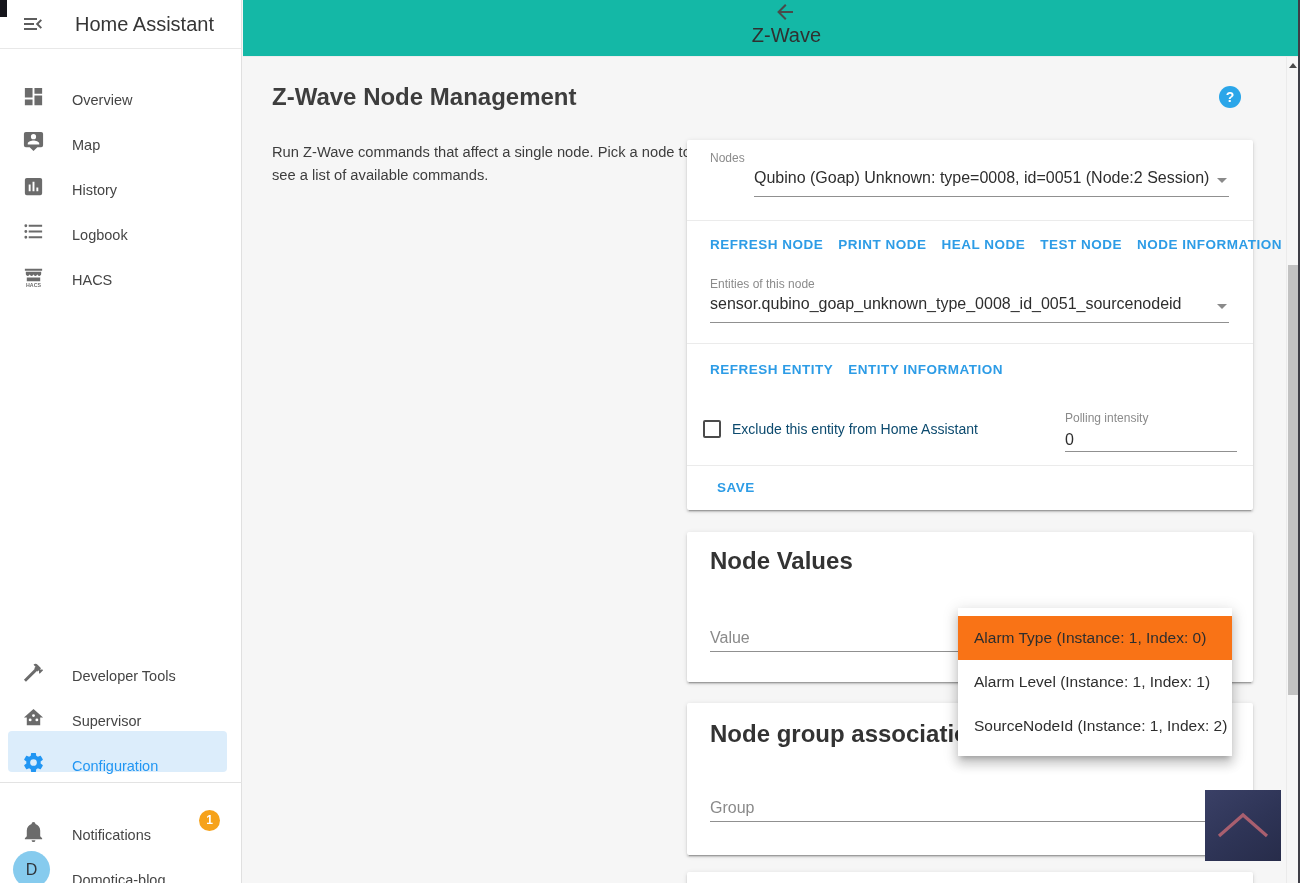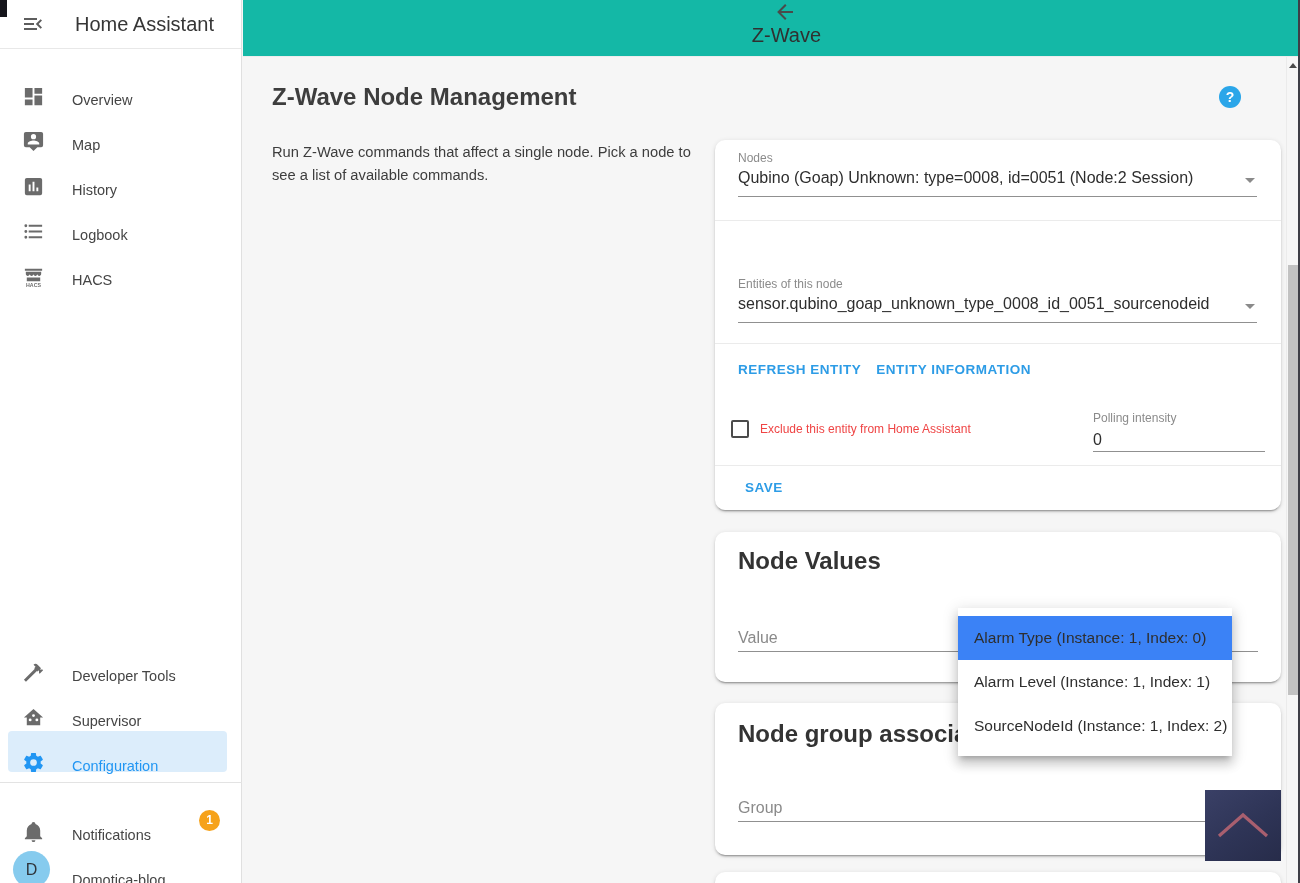--- a/index.html
+++ b/index.html
@@ -44,55 +44,55 @@
   .back-btn svg { fill:#4a4a4a; }
   .topbar-title { margin-left:30px; font-size:20px; color:#303030; }
 
   
   .content { position:absolute; left:243px; top:57px; width:1248px; height:826px; }
   .page-title { position:absolute; left:29px; top:24px; font-size:24px; line-height:32px; color:#3d3d3d; }
   .help-btn { position:absolute; left:976px; top:29px; width:22px; height:22px; border-radius:50%;
     background:#2BA6E9; color:#fff; font-size:14px; font-weight:bold; text-align:center; line-height:22px; cursor:pointer; }
   .page-desc { position:absolute; left:29px; top:84px; width:420px; font-size:14.7px; line-height:23px; color:#3d3d3d; }
 
-  .card { position:absolute; left:472px; width:566px; background:#fff; border-radius:10px;
+  .card { position:absolute; left:444px; width:566px; background:#fff; border-radius:2px;
     box-shadow:0 2px 2px 0 rgba(0,0,0,.14), 0 1px 5px 0 rgba(0,0,0,.12), 0 3px 1px -2px rgba(0,0,0,.2); }
   #card-node { top:83px; height:370px; }
   #card-values { top:475px; height:150px; }
   #card-groups { top:646px; height:152px; }
   #card-next { top:815px; height:30px; }
 
   .field-label { position:absolute; left:23px; font-size:12px; color:#8b8b8b; }
   .select-row { position:absolute; left:23px; right:24px; height:28px; border-bottom:1px solid #909090;
     font-size:16px; color:#2e2e2e; cursor:pointer; white-space:nowrap; }
   .select-caret { position:absolute; right:2px; top:9px; width:0; height:0;
     border-left:5px solid transparent; border-right:5px solid transparent; border-top:5px solid #8a8a8a; }
   .h-divider { position:absolute; left:0; right:0; border-top:1px solid #ebebeb; }
   .btn-row { position:absolute; left:23px; display:flex; gap:15px; }
   .text-btn { font-size:13.5px; font-weight:700; letter-spacing:.5px; color:#2D9CE6; line-height:27px;
     cursor:pointer; white-space:nowrap; background:none; border:none; font-family:inherit; }
   .checkbox-row { position:absolute; left:16px; top:280px; display:flex; align-items:center; }
   .hacheckbox { appearance:none; -webkit-appearance:none; width:18px; height:18px; border:2px solid #4b4b4b;
     border-radius:2px; background:#fff; cursor:pointer; }
-  .checkbox-label { margin-left:11px; font-size:12px; color:#ef4444; }
+  .checkbox-label { margin-left:11px; font-size:14px; color:#0c4a6e; }
   .polling-label { position:absolute; left:378px; top:271px; font-size:12px; color:#8b8b8b; }
   .line-input { border:none; border-bottom:1px solid #909090; background:transparent; outline:none;
     font-size:16px; color:#2e2e2e; font-family:inherit; }
   .line-input::placeholder { color:#8a8a8a; opacity:1; }
   #polling-input { position:absolute; left:378px; top:288px; width:172px; height:24px; }
   .card-title { position:absolute; left:23px; font-size:24px; line-height:32px; color:#333; }
   #value-input { position:absolute; left:23px; top:92px; width:520px; height:28px; }
   #group-input { position:absolute; left:23px; top:91px; width:520px; height:28px; }
 
   
   .dropdown { position:absolute; left:715px; top:551px; width:274px; padding:8px 0; background:#fff; z-index:10;
     box-shadow:0 5px 5px -3px rgba(0,0,0,.2), 0 8px 10px 1px rgba(0,0,0,.14), 0 3px 14px 2px rgba(0,0,0,.12); }
   .dd-item { height:44px; line-height:44px; padding-left:16px; font-size:15.5px; color:#2e2e2e;
     cursor:pointer; white-space:nowrap; }
-  .dd-item.highlighted { background:#3b82f6; }
+  .dd-item.highlighted { background:#f97316; }
 
   
   .corner-logo { position:absolute; left:962px; top:733px; width:76px; height:71px; z-index:11; cursor:pointer;
     background:linear-gradient(145deg,#3a4066 0%, #2e3456 55%, #272c4a 100%); }
   .corner-logo svg { width:76px; height:71px; display:block; }
 
   
   .scroll-col { position:absolute; left:1286px; top:57px; width:12px; height:826px; background:#f6f6f6;
     border-left:1px solid #ebebeb; }
   .scroll-up { position:absolute; left:2px; top:6px; width:0; height:0;
@@ -226,25 +226,32 @@
   <main class="content">
     <h1 class="page-title">Z-Wave Node Management</h1>
     <span class="help-btn">?</span>
     <div class="page-desc">
       <div>Run Z-Wave commands that affect a single node. Pick a node to</div>
       <div>see a list of available commands.</div>
     </div>
 
     <section class="card" id="card-node">
       <div class="field-label" style="top:11px;">Nodes</div>
-      <div class="select-row" style="top:29px;">
+      <div class="select-row" style="top:29px;margin-left:44px;">
         <span>Qubino (Goap) Unknown: type=0008, id=0051 (Node:2 Session)</span>
         <span class="select-caret"></span>
       </div>
       <div class="h-divider" style="top:80px;"></div>
+      <div class="btn-row" style="top:91px;">
+        <button class="text-btn">REFRESH NODE</button>
+        <button class="text-btn">PRINT NODE</button>
+        <button class="text-btn">HEAL NODE</button>
+        <button class="text-btn">TEST NODE</button>
+        <button class="text-btn">NODE INFORMATION</button>
+      </div>
       <div class="field-label" style="top:137px;">Entities of this node</div>
       <div class="select-row" style="top:155px;">
         <span>sensor.qubino_goap_unknown_type_0008_id_0051_sourcenodeid</span>
         <span class="select-caret"></span>
       </div>
       <div class="h-divider" style="top:203px;"></div>
       <div class="btn-row" style="top:216px;">
         <button class="text-btn">REFRESH ENTITY</button>
         <button class="text-btn">ENTITY INFORMATION</button>
       </div>

